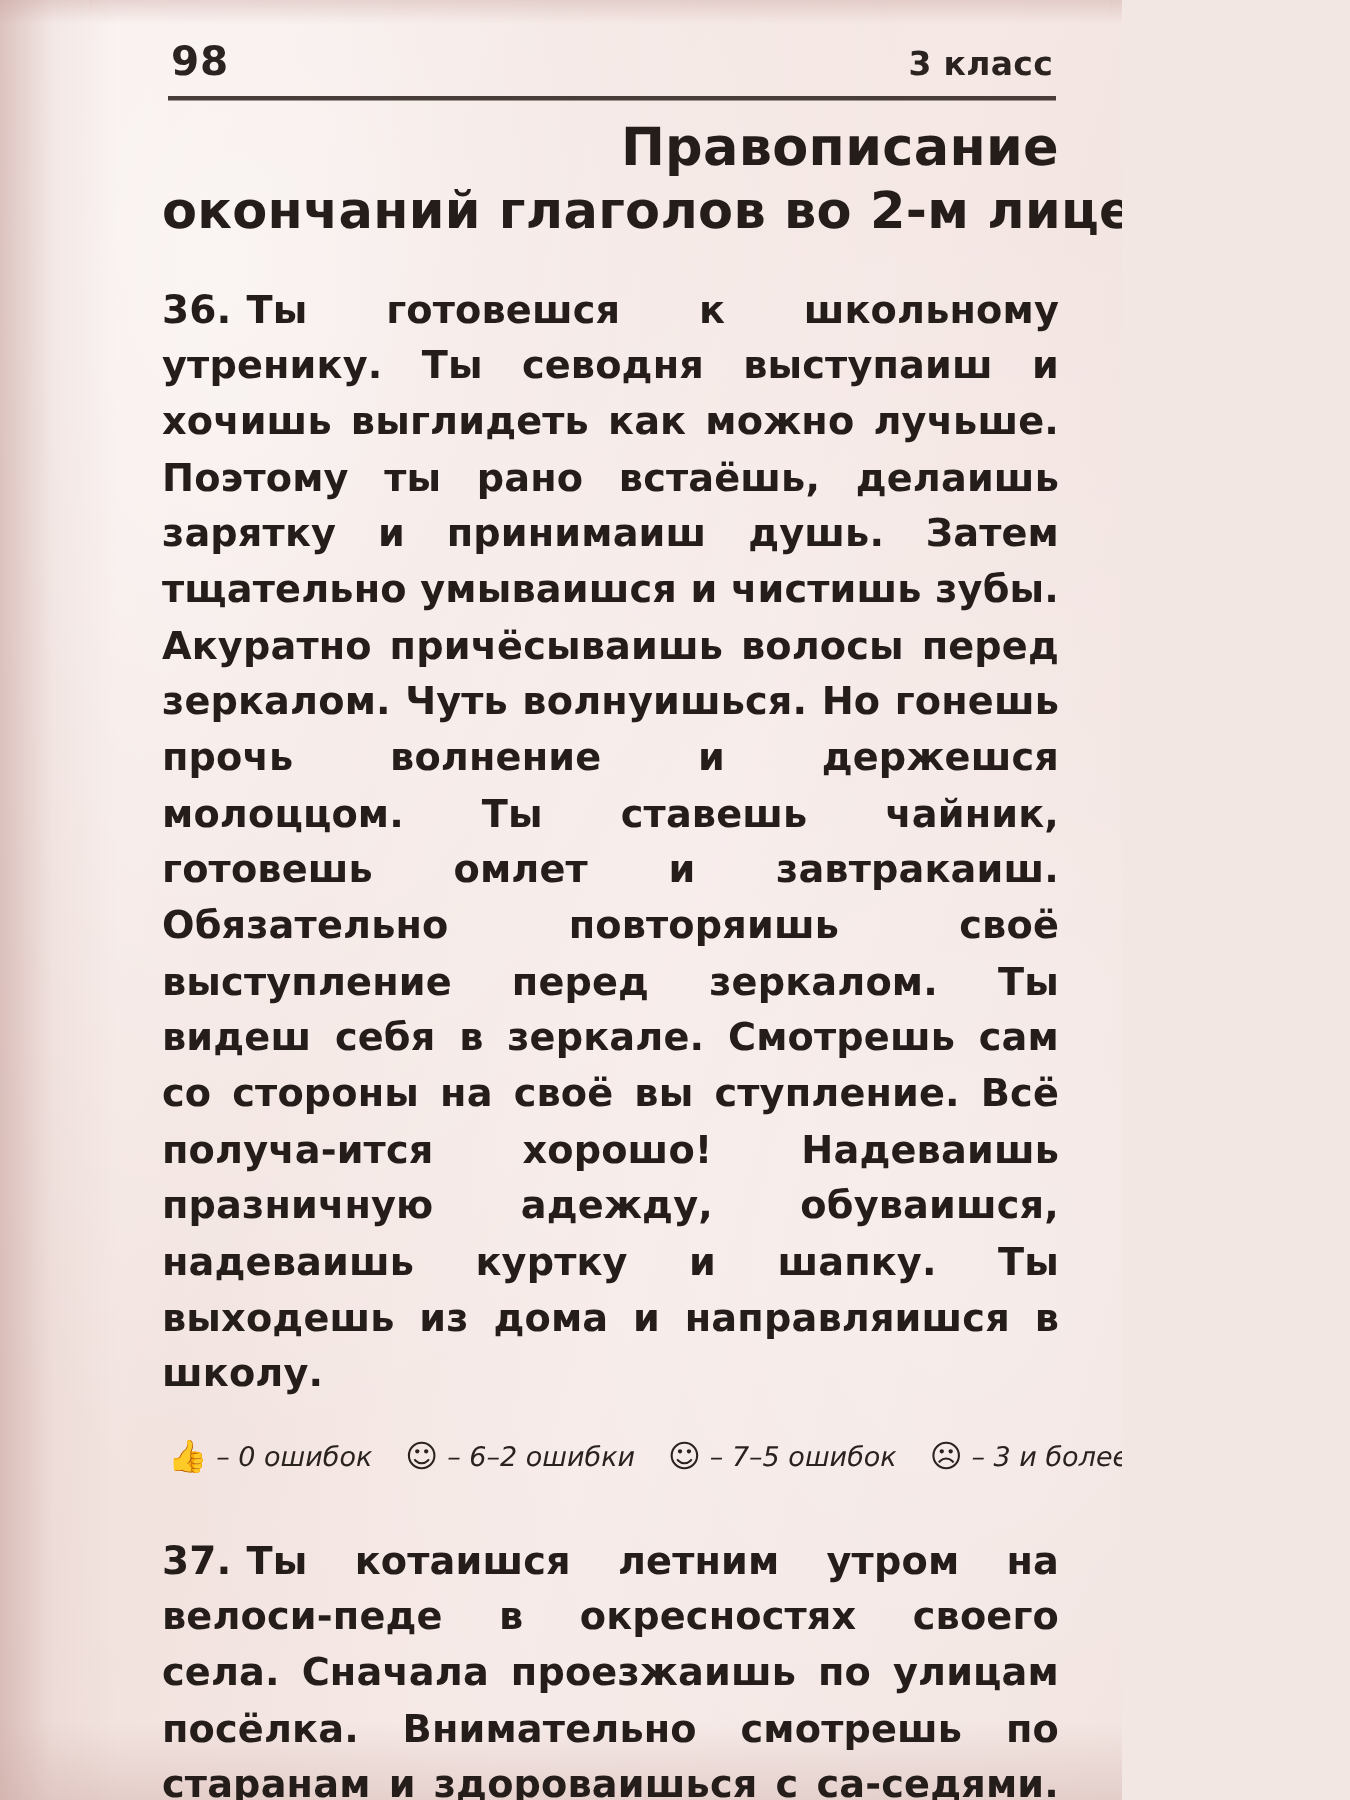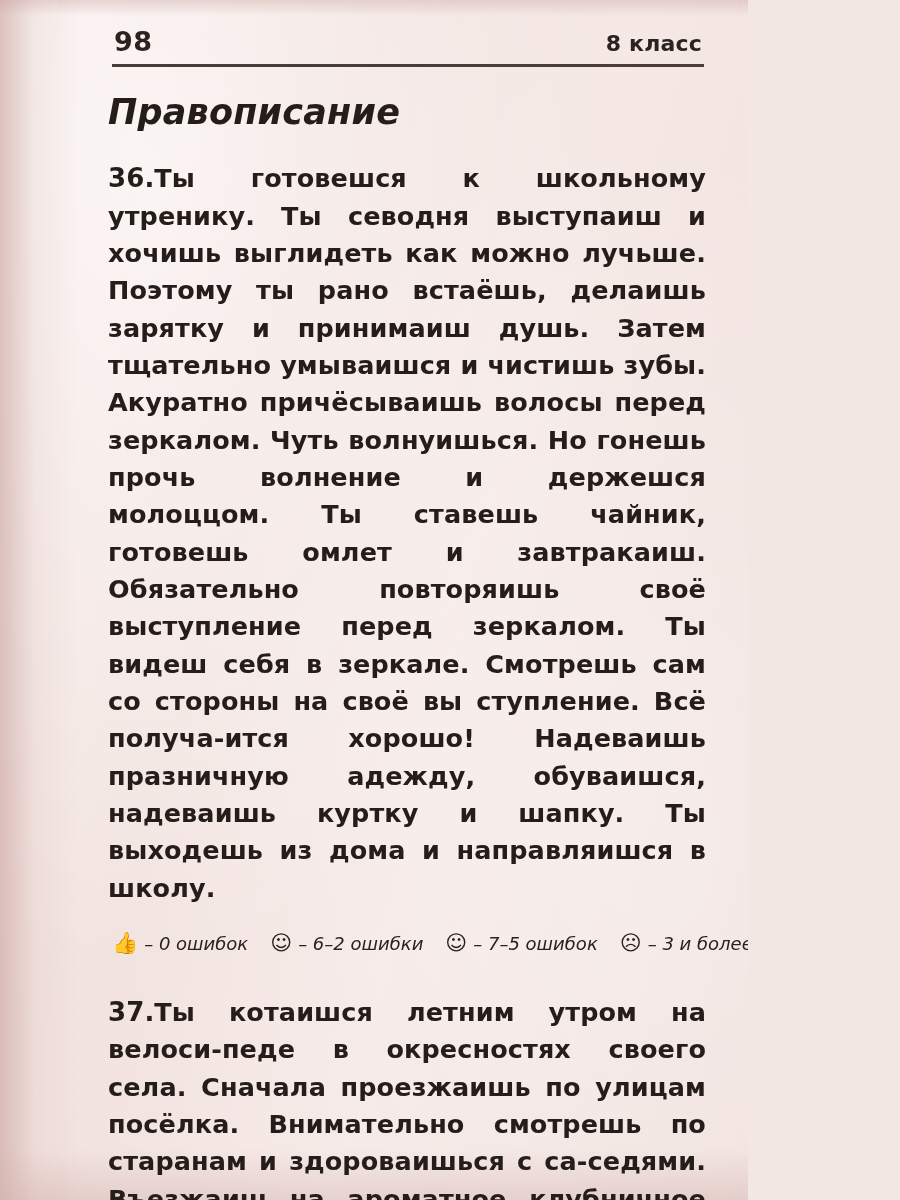--- a/index.html
+++ b/index.html
@@ -84,28 +84,27 @@
   }
   .head-rule {
     margin: 7px 2px 0 4px;
     height: 3px;
     background: #3a2e2a;
     opacity: .92;
   }
 
   
   .title {
-    text-align: left;
+    text-align: right;
     font-weight: bold;
     color: #241d1a;
     font-size: 35px;
     line-height: 1.22;
-    margin-top: 24px;
+    margin-top: 11px;
     letter-spacing: 0.2px;
-    font-style: italic;
   }
   .title .line2 {
     display: block;
     white-space: nowrap;
     font-size: 34px;
   }
 
   
   .exercise {
     margin-top: 22px;
@@ -117,21 +116,21 @@
     text-align: justify;
     text-justify: inter-word;
     font-weight: 600;
     letter-spacing: 0.1px;
     color: #241d1a;
     hyphens: none;
   }
   .ex-num {
     font-weight: bold;
     font-size: 26px;
-    margin-right: 0;
+    margin-right: 10px;
   }
 
   
   .legend {
     margin-top: 20px;
     display: flex;
     align-items: center;
     gap: 8px;
     font-size: 18px;
     font-style: italic;
@@ -162,26 +161,27 @@
 <div class="page">
   <div class="paper-texture"></div>
   <div class="edge-shadow-left"></div>
   <div class="edge-shadow-top"></div>
   <div class="edge-shadow-bottom"></div>
 
   <div class="content">
 
     <div class="running-head">
       <span class="page-number">98</span>
-      <span class="grade">8 класс</span>
+      <span class="grade">3 класс</span>
     </div>
     <div class="head-rule"></div>
 
     <h1 class="title">
       <span>Правописание</span>
+      <span class="line2">окончаний глаголов во 2-м лице</span>
     </h1>
 
     <div class="exercise">
       <p class="ex-body">
         <span class="ex-num">36.</span><span>Ты готовешся к школьному утренику. Ты севодня выступаиш и хочишь выглидеть как можно лучьше. Поэтому ты рано встаёшь, делаишь зарятку и принимаиш душь. Затем тщательно умываишся и чистишь зубы. Акуратно причёсываишь волосы перед зеркалом. Чуть волнуишься. Но гонешь прочь волнение и держешся молоццом. Ты ставешь чайник, готовешь омлет и завтракаиш. Обязательно повторяишь своё выступление перед зеркалом. Ты видеш себя в зеркале. Смотрешь сам со стороны на своё вы ступление. Всё получа-ится хорошо! Надеваишь празничную адежду, обуваишся, надеваишь куртку и шапку. Ты выходешь из дома и направляишся в школу.</span>
       </p>
     </div>
 
     <div class="legend">
       <span class="entry">

